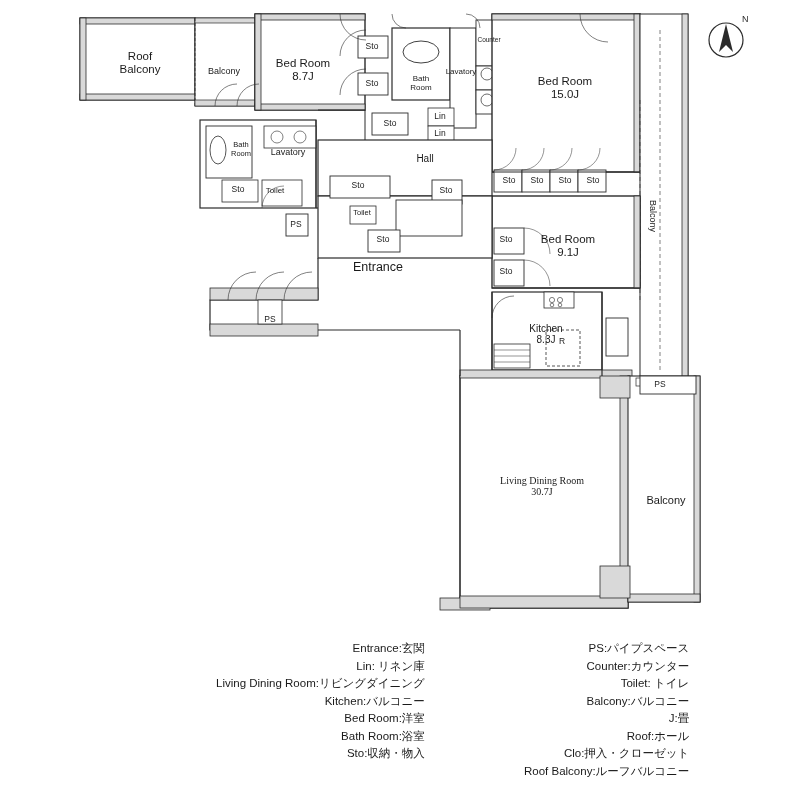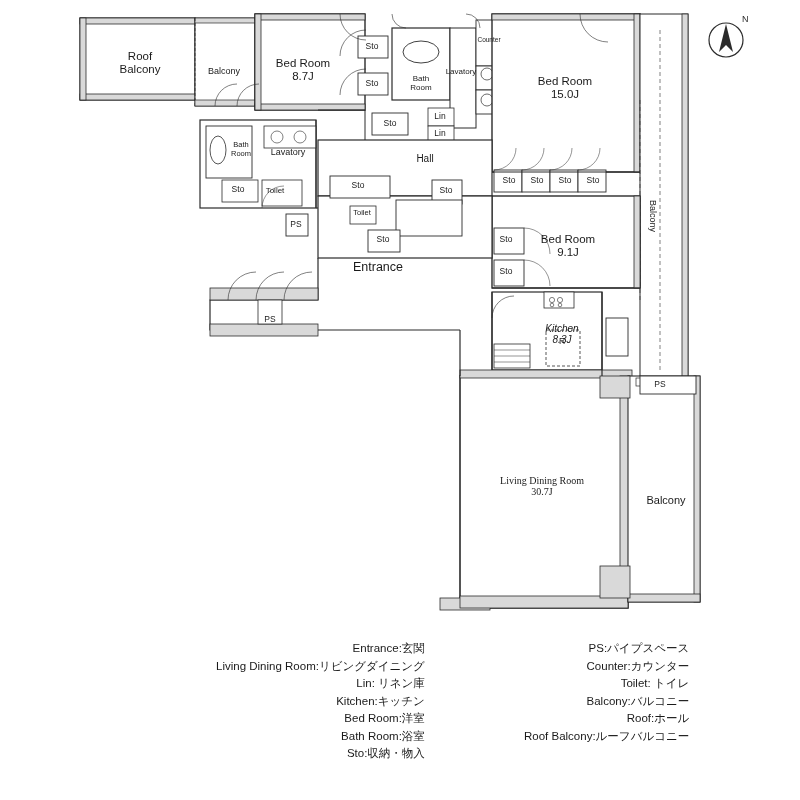--- a/index.html
+++ b/index.html
@@ -209,21 +209,21 @@
     <div class="lbl" style="font-size: 6.5px; width: 180px; left: 399px; top: 36.2625px;"><span>Counter</span></div>
     <div class="lbl" style="font-size: 11.5px; width: 180px; left: 475px; top: 74.775px;"><span>Bed Room</span><br><span>15.0J</span></div>
     <div class="lbl" style="font-size: 7.5px; width: 180px; left: 151px; top: 141.375px;"><span>Bath</span><br><span>Room</span></div>
     <div class="lbl" style="font-size: 9px; width: 180px; left: 198px; top: 146.825px;"><span>Lavatory</span></div>
     <div class="lbl" style="font-size: 8px; width: 180px; left: 185px; top: 186.4px;"><span>Toilet</span></div>
     <div class="lbl" style="font-size: 7.5px; width: 180px; left: 272px; top: 208.688px;"><span>Toilet</span></div>
     <div class="lbl" style="font-size: 10px; width: 180px; left: 335px; top: 153.25px;"><span>Hall</span></div>
     <div class="lbl" style="font-size: 12.5px; width: 180px; left: 288px; top: 259.812px;"><span>Entrance</span></div>
     <div class="lbl" style="font-size: 9px; writing-mode: vertical-rl; left: 648px; top: 200px;">Balcony</div>
     <div class="lbl" style="font-size: 11.5px; width: 180px; left: 478px; top: 232.775px;"><span>Bed Room</span><br><span>9.1J</span></div>
-    <div class="lbl" style="font-size: 10px; width: 180px; left: 472px; top: 322.5px; font-style: italic;"><span>Kitchen</span><br><span>8.3J</span></div>
+    <div class="lbl" style="font-size: 10px; width: 180px; left: 456px; top: 322.5px;"><span>Kitchen</span><br><span>8.3J</span></div>
     <div class="lbl" style="font-size: 10px; width: 180px; left: 452px; top: 474.775px; font-family: Liberation Serif, serif;"><span>Living Dining Room</span><br><span>30.7J</span></div>
     <div class="lbl" style="font-size: 11px; width: 180px; left: 576px; top: 493.675px;"><span>Balcony</span></div>
   </div>
 <div id="small-labels">
     <div class="lbl" style="font-size: 8.5px; width: 40px; left: 352px; top: 42px;">Sto</div>
     <div class="lbl" style="font-size: 8.5px; width: 40px; left: 352px; top: 79px;">Sto</div>
     <div class="lbl" style="font-size: 8.5px; width: 40px; left: 370px; top: 119px;">Sto</div>
     <div class="lbl" style="font-size: 8.5px; width: 40px; left: 420px; top: 112px;">Lin</div>
     <div class="lbl" style="font-size: 8.5px; width: 40px; left: 420px; top: 129px;">Lin</div>
     <div class="lbl" style="font-size: 8.5px; width: 40px; left: 218px; top: 185px;">Sto</div>
@@ -243,27 +243,29 @@
   </div>
 
 <svg class="compass" viewBox="0 0 52 52">
   <circle cx="26" cy="30" r="17" fill="#ffffff" stroke="#2b2b2b" stroke-width="1.2"></circle>
   <polygon points="26,14 19,42 26,35 33,42" fill="#2b2b2b"></polygon>
   <text x="42" y="12" font-family="Liberation Sans, sans-serif" font-size="9" fill="#2b2b2b">N</text>
 </svg>
 
 <div class="legend" id="legend-left">
     <div>Entrance:玄関</div>
+    <div>Lin: リネン庫</div>
     <div>Living Dining Room:リビングダイニング</div>
-    <div>Lin: リネン庫</div>
-    <div>Kitchen:キッチン</div>
+    <div>Kitchen:バルコニー</div>
     <div>Bed Room:洋室</div>
     <div>Bath Room:浴室</div>
     <div>Sto:収納・物入</div>
   </div>
 <div class="legend" id="legend-right">
     <div>PS:パイプスペース</div>
     <div>Counter:カウンター</div>
     <div>Toilet: トイレ</div>
     <div>Balcony:バルコニー</div>
+    <div>J:畳</div>
     <div>Roof:ホール</div>
+    <div>Clo:押入・クローゼット</div>
     <div>Roof Balcony:ルーフバルコニー</div>
   </div>
 
 </body></html>

